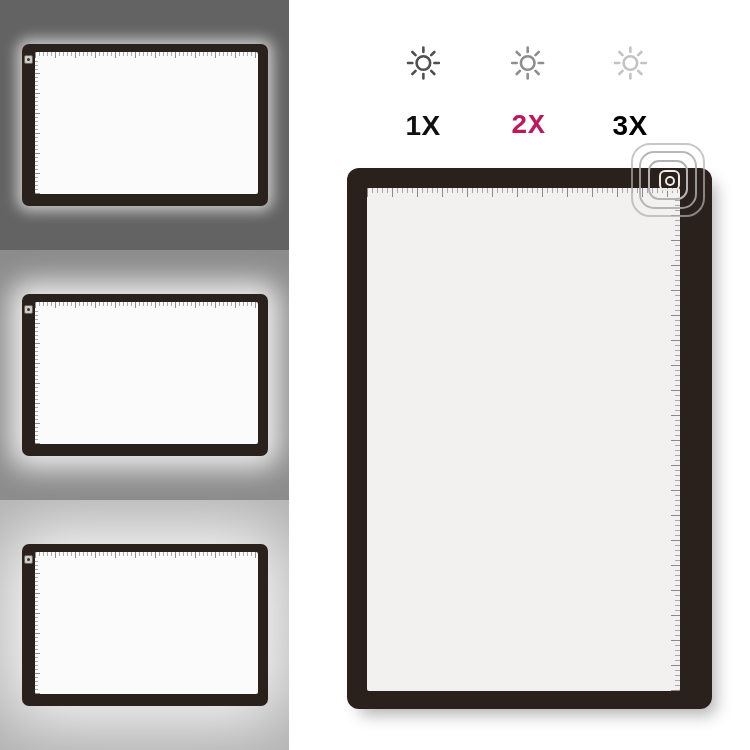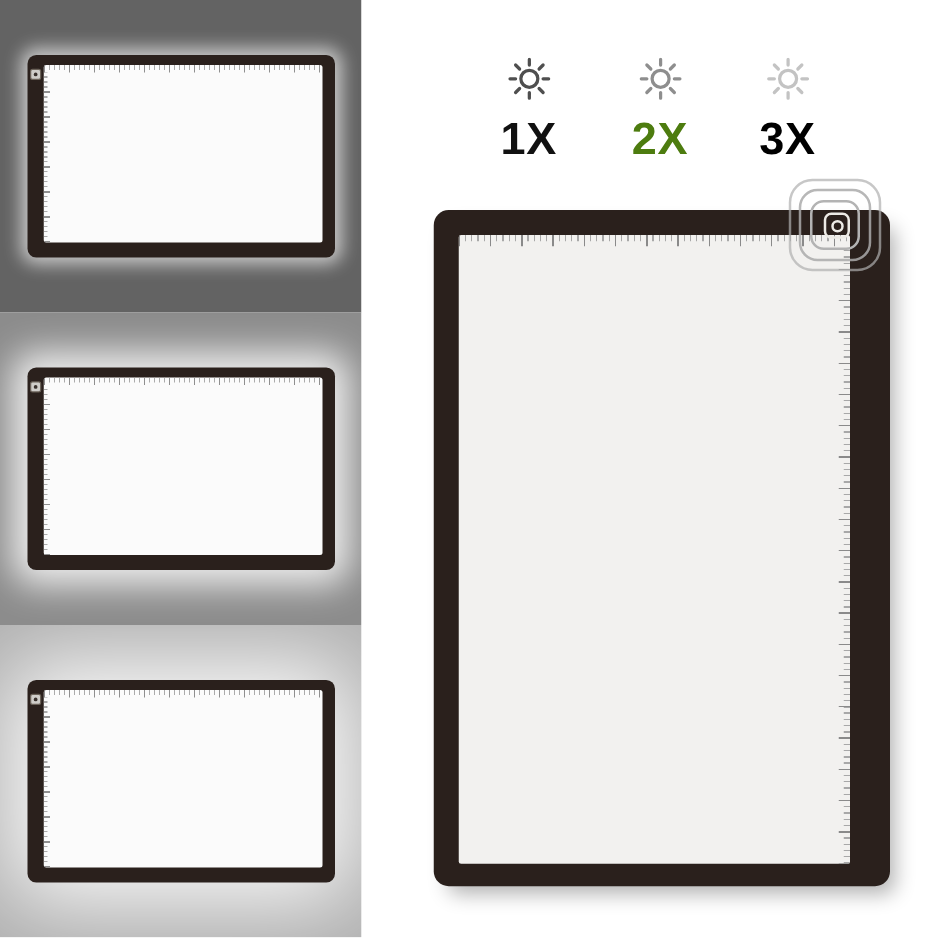--- a/index.html
+++ b/index.html
@@ -43,21 +43,21 @@
   }
   .power-dot::after{
     content:""; position:absolute; left:2px; top:2px; width:3px; height:3px;
     border-radius:50%; background:#3a322e;
   }
 
   
   .level{position:absolute; top:46px; transform:translateX(-50%); text-align:center;}
   .level-1{left:423px;} .level-2{left:528px;} .level-3{left:630px;}
   .sun{width:34px; height:34px; display:block; margin:0 auto;}
-  .level-label{display:block; margin-top:10px; font-size:36px; font-weight:700; letter-spacing:0.5px;}
+  .level-label{display:block; margin-top:30px; font-size:28px; font-weight:700; letter-spacing:0.5px;}
 
   
   .big-pad{
     position:absolute; left:347px; top:168px; width:365px; height:541px;
     box-sizing:border-box; border-radius:12px;
     padding:20px 32px 18px 20px;
     box-shadow:8px 10px 16px -4px rgba(0,0,0,0.30);
   }
   .big-screen{position:relative; width:100%; height:100%; border-radius:2px; overflow:hidden;}
   .hruler-b{
@@ -139,21 +139,21 @@
       <path d="M17 1.5 V6 M17 28 V32.5 M1.5 17 H6 M28 17 H32.5 M6 6 L9.2 9.2 M24.8 24.8 L28 28 M28 6 L24.8 9.2 M9.2 24.8 L6 28"></path>
     </svg>
     <span class="level-label" style="color: rgb(17, 17, 17);">1X</span>
   </div>
 
   <div class="level level-2">
     <svg class="sun" viewBox="0 0 34 34" fill="none" stroke-width="2.6" stroke-linecap="round" stroke="#8e8e8e">
       <circle cx="17" cy="17" r="6.8"></circle>
       <path d="M17 1.5 V6 M17 28 V32.5 M1.5 17 H6 M28 17 H32.5 M6 6 L9.2 9.2 M24.8 24.8 L28 28 M28 6 L24.8 9.2 M9.2 24.8 L6 28"></path>
     </svg>
-    <span class="level-label" style="color: #4d7c0f;">2X</span>
+    <span class="level-label" style="color: #be185d; font-family: Liberation Mono, monospace;">2X</span>
   </div>
 
   <div class="level level-3">
     <svg class="sun" viewBox="0 0 34 34" fill="none" stroke-width="2.6" stroke-linecap="round" stroke="#c3c3c3">
       <circle cx="17" cy="17" r="6.8"></circle>
       <path d="M17 1.5 V6 M17 28 V32.5 M1.5 17 H6 M28 17 H32.5 M6 6 L9.2 9.2 M24.8 24.8 L28 28 M28 6 L24.8 9.2 M9.2 24.8 L6 28"></path>
     </svg>
     <span class="level-label" style="color: #000000;">3X</span>
   </div>
 

